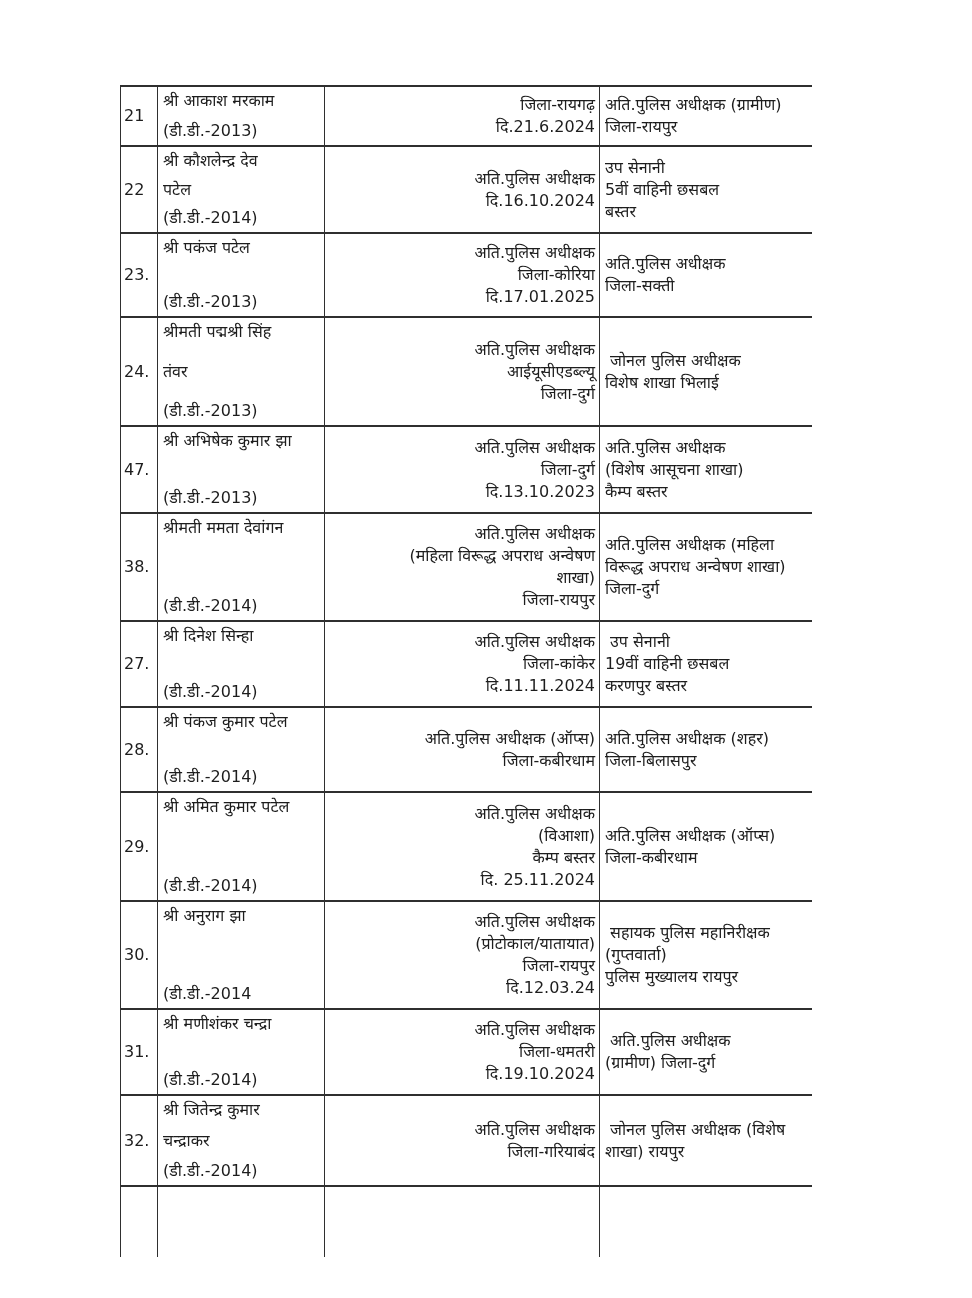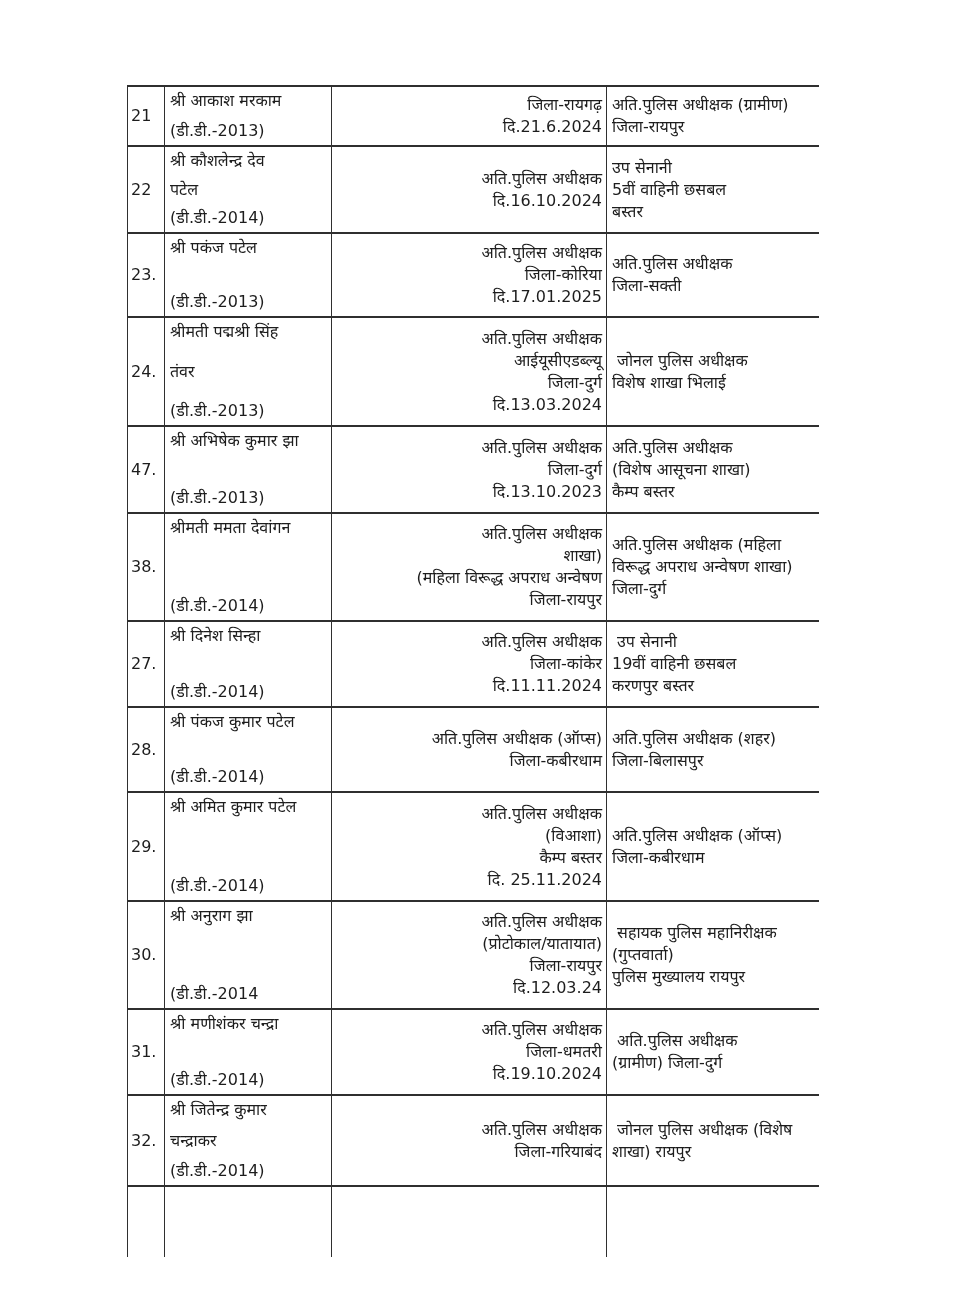--- a/index.html
+++ b/index.html
@@ -12,21 +12,20 @@
     width:972px;height:1298px;
     background:var(--bg);
     font-family:"DejaVu Sans", sans-serif;
     color:var(--text);
   }
   .page{
     position:relative;
     width:812px;height:1298px;
     background:var(--bg);
     overflow:hidden;
-    margin-left:7px;
   }
   .doc-table{
     position:absolute;
     left:120px;top:85px;
     width:713px;
     border-top:2px solid var(--line);
   }
   .t-row{
     display:flex;
     box-sizing:border-box;
@@ -117,21 +116,20 @@
         </div>
         <div class="cell c1">
           <div class="line">श्रीमती पद्मश्री सिंह</div>
           <div class="line">तंवर</div>
           <div class="line">(डी.डी.-2013)</div>
         </div>
         <div class="cell c2">
           <div class="line">अति.पुलिस अधीक्षक</div>
           <div class="line">आईयूसीएडब्ल्यू</div>
           <div class="line">जिला-दुर्ग</div>
-          <div class="line">दि.13.03.2024</div>
         </div>
         <div class="cell c3">
           <div class="line"> जोनल पुलिस अधीक्षक</div>
           <div class="line">विशेष शाखा भिलाई</div>
         </div>
       </div>
       <div class="t-row" style="height: 87px;">
         <div class="cell c0">
           <div class="line">47.</div>
         </div>
@@ -153,22 +151,22 @@
       <div class="t-row" style="height: 108px;">
         <div class="cell c0">
           <div class="line">38.</div>
         </div>
         <div class="cell c1">
           <div class="line">श्रीमती ममता देवांगन</div>
           <div class="line">(डी.डी.-2014)</div>
         </div>
         <div class="cell c2">
           <div class="line">अति.पुलिस अधीक्षक</div>
+          <div class="line">(महिला विरूद्ध अपराध अन्वेषण</div>
           <div class="line">शाखा)</div>
-          <div class="line">(महिला विरूद्ध अपराध अन्वेषण</div>
           <div class="line">जिला-रायपुर</div>
         </div>
         <div class="cell c3">
           <div class="line">अति.पुलिस अधीक्षक (महिला</div>
           <div class="line">विरूद्ध अपराध अन्वेषण शाखा)</div>
           <div class="line">जिला-दुर्ग</div>
         </div>
       </div>
       <div class="t-row" style="height: 86px;">
         <div class="cell c0">

